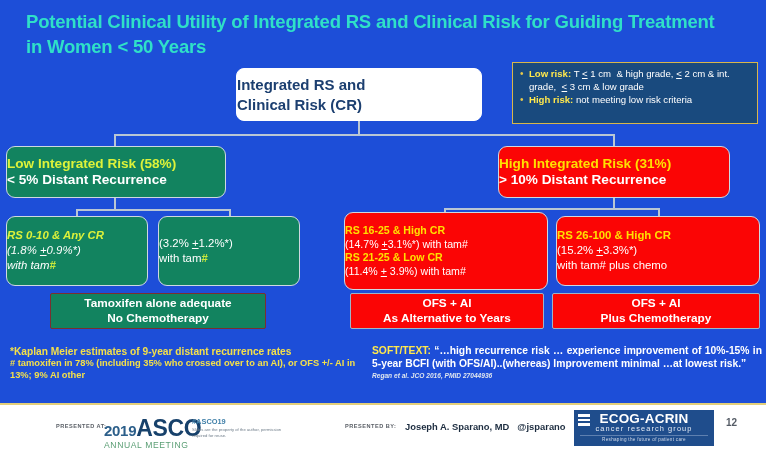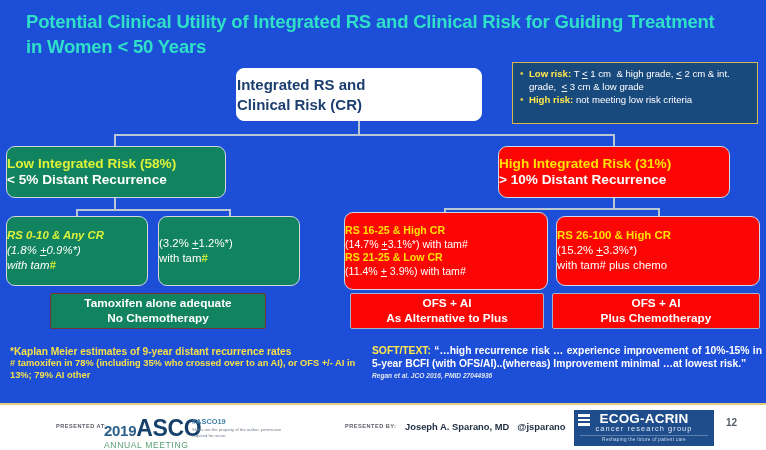--- a/index.html
+++ b/index.html
@@ -317,30 +317,30 @@
     <div class="ln">(15.2% <span class="uline">+</span>3.3%*)</div>
     <div class="ln">with tam# plus chemo</div>
   </div>
 
   <div class="treat" id="treat-green">
     <div>Tamoxifen alone adequate</div>
     <div>No Chemotherapy</div>
   </div>
   <div class="treat" id="treat-red-1">
     <div>OFS + AI</div>
-    <div>As Alternative to Plus</div>
+    <div>As Alternative to Years</div>
   </div>
   <div class="treat" id="treat-red-2">
     <div>OFS + AI</div>
     <div>Plus Chemotherapy</div>
   </div>
 
   <div id="footnote">
     <span>*Kaplan Meier estimates of 9-year distant recurrence rates</span>
-    <span class="fn-small"># tamoxifen in 78% (including 35% who crossed over to an AI), or OFS +/- AI in 13%; 79% AI other</span>
+    <span class="fn-small"># tamoxifen in 78% (including 35% who crossed over to an AI), or OFS +/- AI in 13%; 9% AI other</span>
   </div>
 
   <div id="softtext">
     <span class="st-label">SOFT/TEXT:</span>
     <span>“…high recurrence risk … experience improvement of 10%-15% in 5-year BCFI (with OFS/AI)..(whereas) Improvement minimal …at lowest risk.”</span>
     <span id="citation">Regan et al. JCO 2016, PMID 27044936</span>
   </div>
 
   <div id="footer">
     <div class="presented-lbl" id="pres-at">PRESENTED AT:</div>

